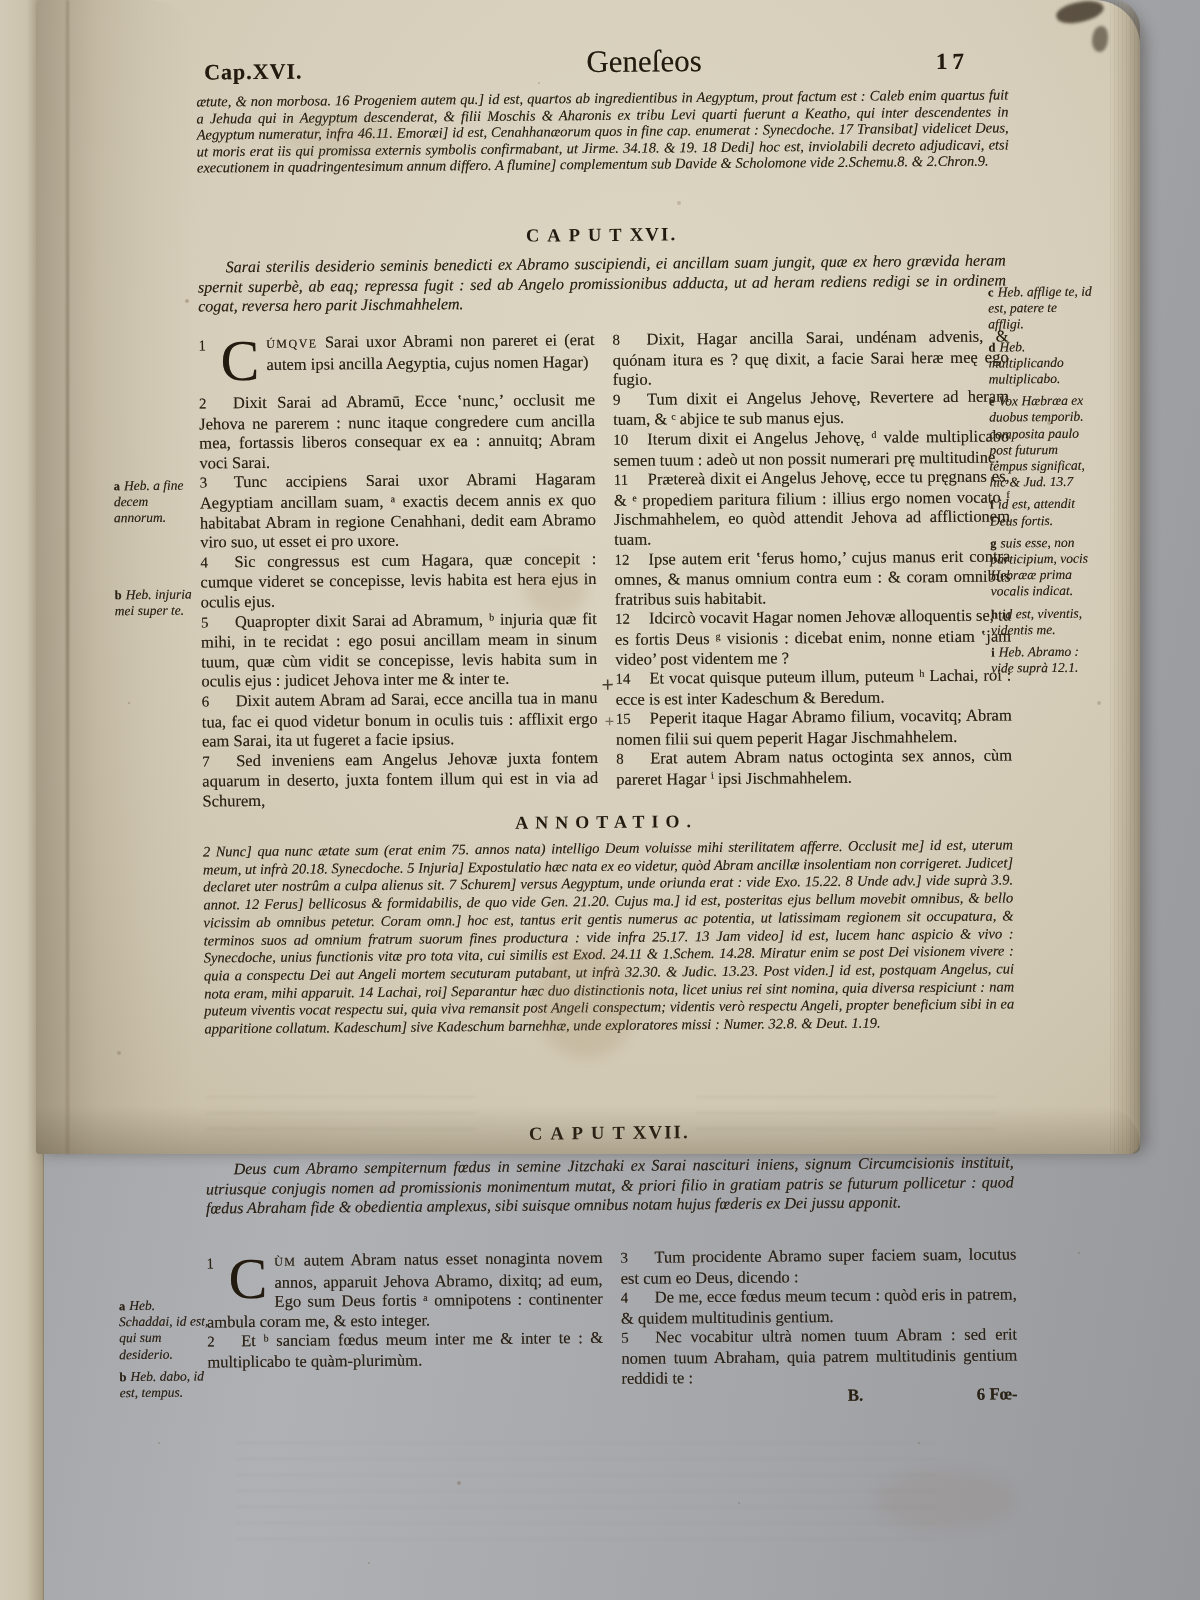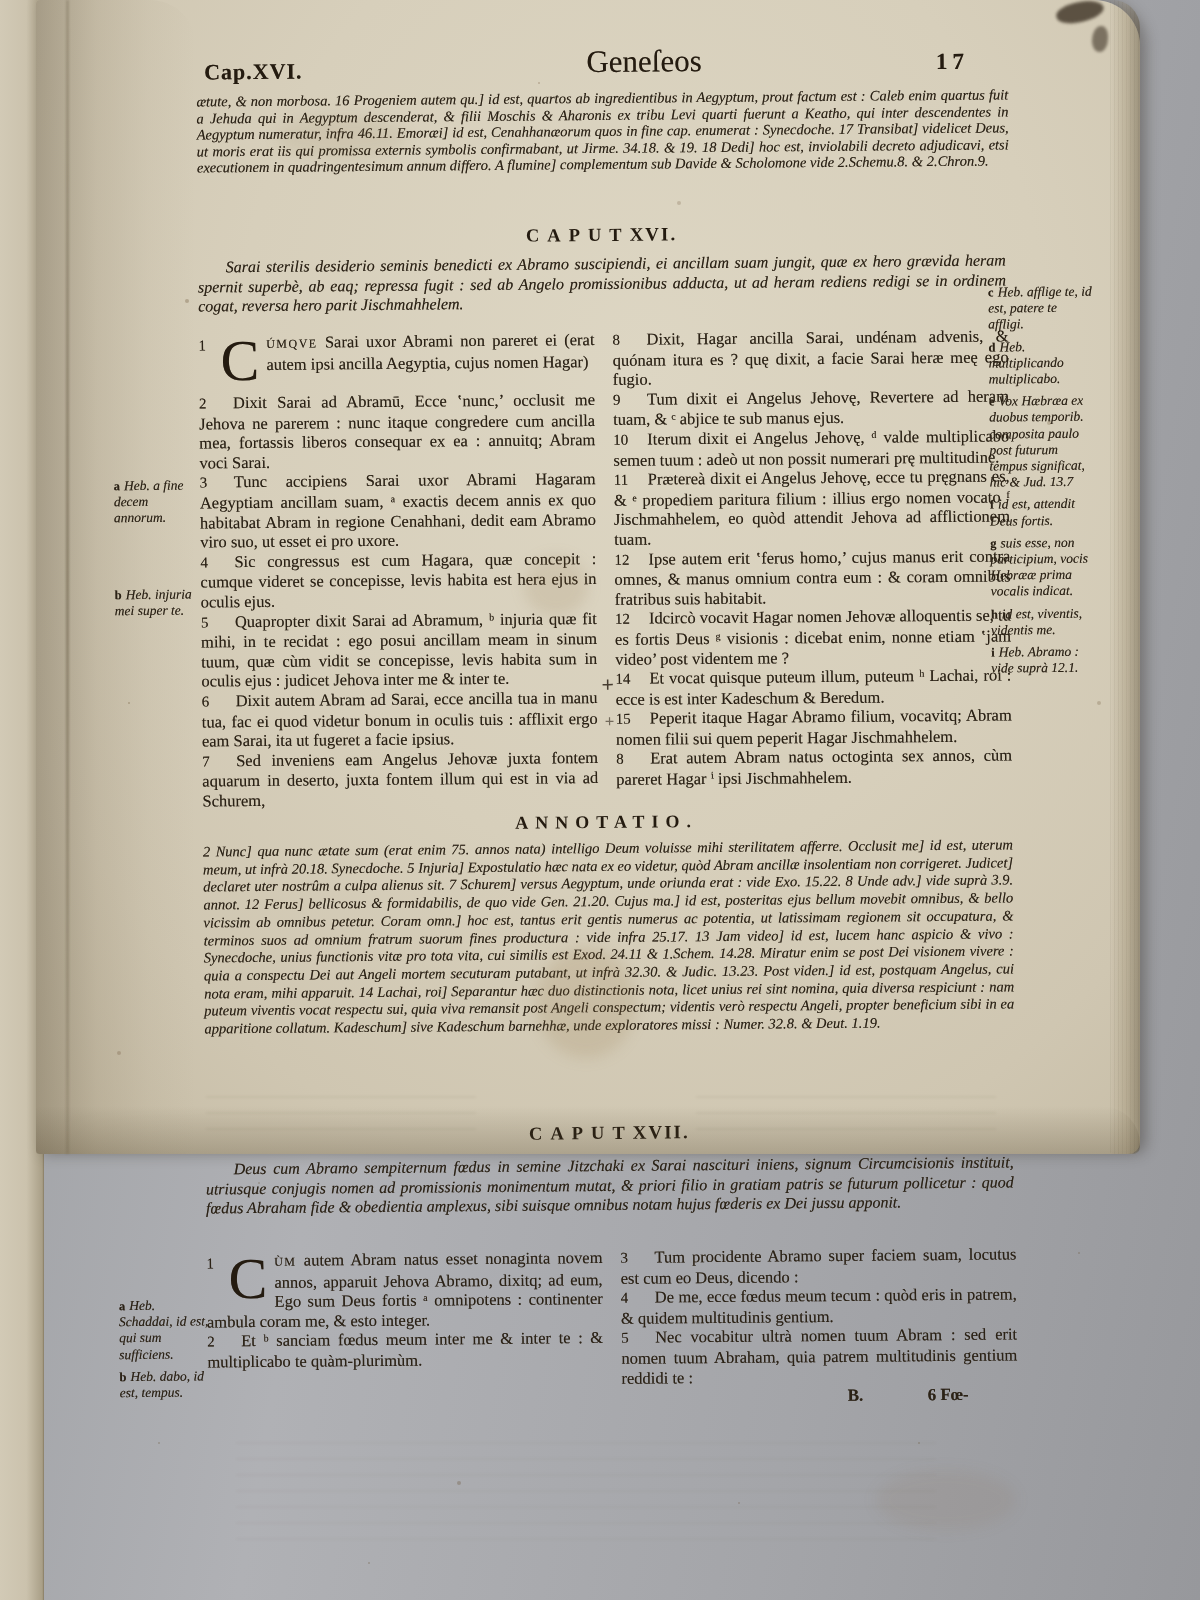--- a/index.html
+++ b/index.html
@@ -84,21 +84,21 @@
   .mn{margin:0 0 6px 0;}
   .mn-mark{font-style:normal;font-weight:bold;font-size:12.5px;padding-right:4px;}
   .mleft{left:74px;top:474px;width:88px;}
   .mleft .mn-b{margin-top:60px;}
   .mright{left:950px;top:288px;width:106px;}
   .mleft-btm{left:72px;top:1294px;width:92px;}
 
   .annotatio-body{left:160px;top:840px;width:810px;font-size:14.5px;line-height:17.7px;font-style:italic;text-align:justify;}
 
   .footer-sig{left:800px;top:1388px;font-size:17px;font-weight:bold;}
-  .footer-catch{left:880px;top:1388px;width:90px;font-size:17px;font-weight:bold;}
+  .footer-catch{left:880px;top:1388px;width:90px;text-align:right;font-size:17px;font-weight:bold;}
 
   
   .smudge{position:absolute;background:#34291c;filter:blur(1.5px);}
   .smudge-1{left:1020px;top:2px;width:48px;height:20px;opacity:.75;border-radius:45% 60% 50% 55%;transform:rotate(-14deg);}
   .smudge-2{left:1056px;top:26px;width:16px;height:26px;opacity:.55;border-radius:60% 40% 55% 45%;}
   .stain{position:absolute;border-radius:50%;filter:blur(7px);}
   .stain-a{left:500px;top:948px;width:100px;height:110px;background:rgba(150,118,72,.17);}
   .stain-b{left:488px;top:556px;width:64px;height:60px;background:rgba(140,110,70,.14);}
   .stain-c{left:240px;top:116px;width:130px;height:42px;background:rgba(130,105,65,.10);}
   .stain-d{left:840px;top:1470px;width:140px;height:60px;background:rgba(130,105,65,.09);}
@@ -198,21 +198,21 @@
           <p class="verse"><span class="vnum">2</span><span>Et ᵇ sanciam fœdus meum inter me &amp; inter te : &amp; multiplicabo te quàm-plurimùm.</span></p>
         </div>
         <div class="col ink">
           <p class="verse"><span class="vnum">3</span><span>Tum procidente Abramo super faciem suam, locutus est cum eo Deus, dicendo :</span></p>
           <p class="verse"><span class="vnum">4</span><span>De me, ecce fœdus meum tecum : quòd eris in patrem, &amp; quidem multitudinis gentium.</span></p>
           <p class="verse"><span class="vnum">5</span><span>Nec vocabitur ultrà nomen tuum Abram : sed erit nomen tuum Abraham, quia patrem multitudinis gentium reddidi te :</span></p>
         </div>
       </div>
 
       <div class="abs mnotes mleft-btm ink">
-        <p class="mn"><span class="mn-mark">a</span><span>Heb. Schaddai, id est, qui sum sufficiens.</span></p>
+        <p class="mn"><span class="mn-mark">a</span><span>Heb. Schaddai, id est, qui sum desiderio.</span></p>
         <p class="mn"><span class="mn-mark">b</span><span>Heb. dabo, id est, tempus.</span></p>
       </div>
 
       <div class="abs footer-sig ink">B.</div>
       <div class="abs footer-catch ink">6 Fœ-</div>
 
       <div class="abs cross" style="left:560px;top:672px;">+</div>
       <div class="abs cross cross-2" style="left:563px;top:712px;">+</div>
     </div>
 

